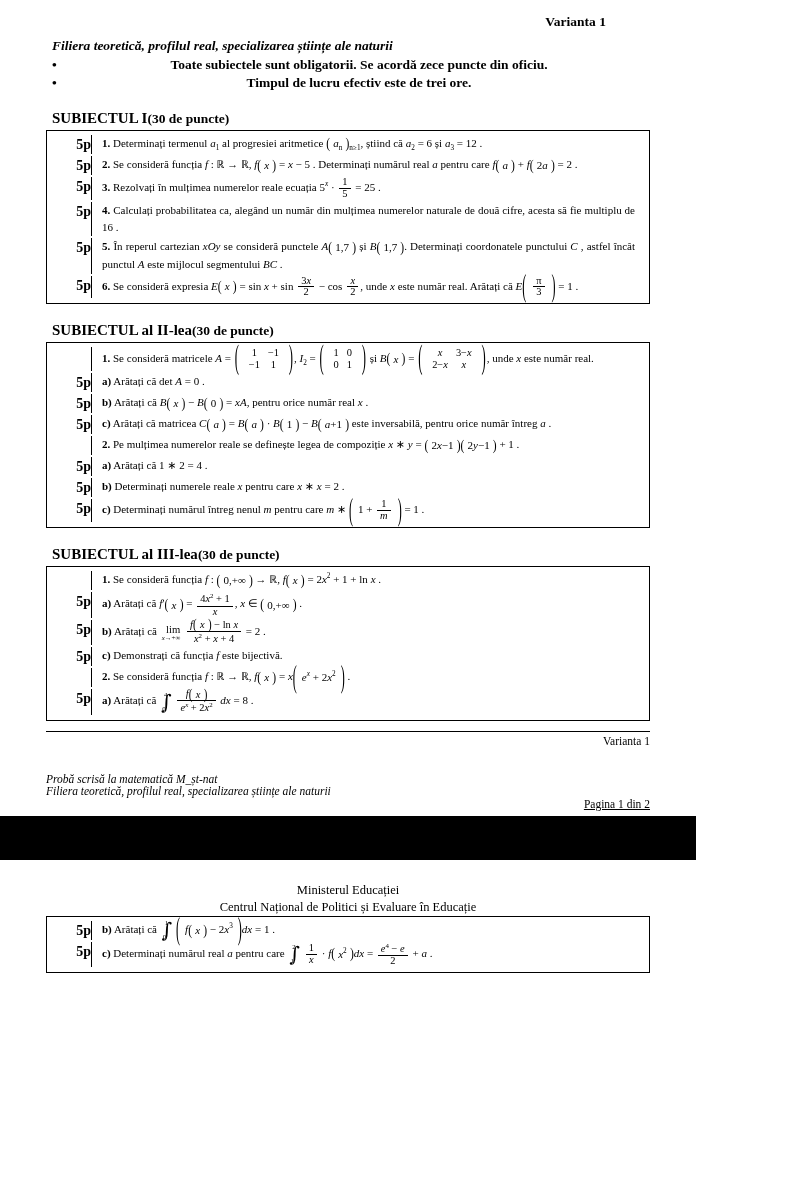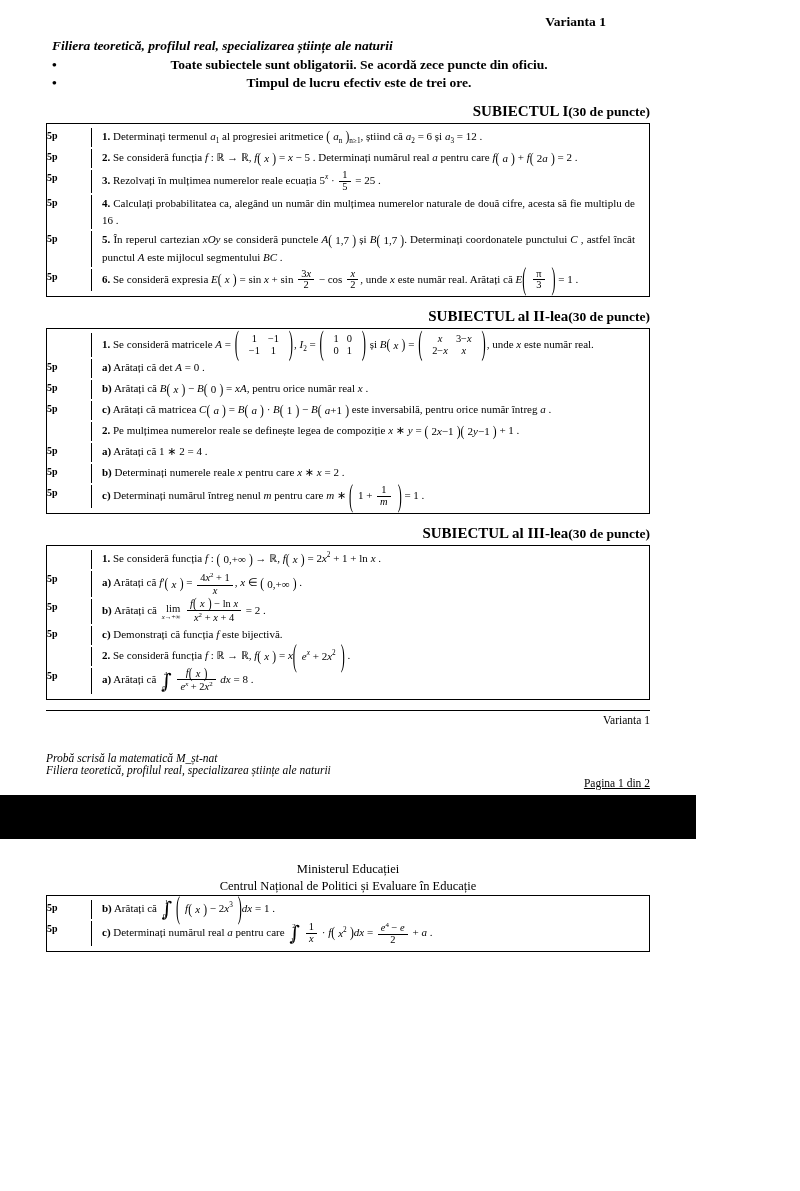--- a/index.html
+++ b/index.html
@@ -48,45 +48,45 @@
     line-height: 1.25;
   }
   .bullets li:before {
     content: "\2022";
     position: absolute;
     left: -16px;
     top: 0;
   }
   .subject-head {
     display: flex;
-    justify-content: flex-end;
+    justify-content: flex-start;
     align-items: baseline;
     font-weight: bold;
     font-size: 15px;
-    margin: 11px 0 3px 6px;
+    margin: 18px 0 3px 6px;
   }
   .subject-head .pts {
     font-size: 13.5px;
   }
   .box {
     border: 1px solid #000;
     padding: 3px 0 4px 0;
     margin-bottom: 2px;
   }
   .row {
     display: flex;
     align-items: flex-start;
     padding: 1px 0;
   }
   .pcell {
     width: 44px;
     min-width: 44px;
-    text-align: left;
+    text-align: right;
     font-weight: bold;
-    font-size: 10px;
+    font-size: 14px;
     padding-top: 2px;
   }
   .divider {
     width: 1px;
     background: #000;
     align-self: stretch;
     margin-right: 10px;
     min-height: 19px;
   }
   .content {

